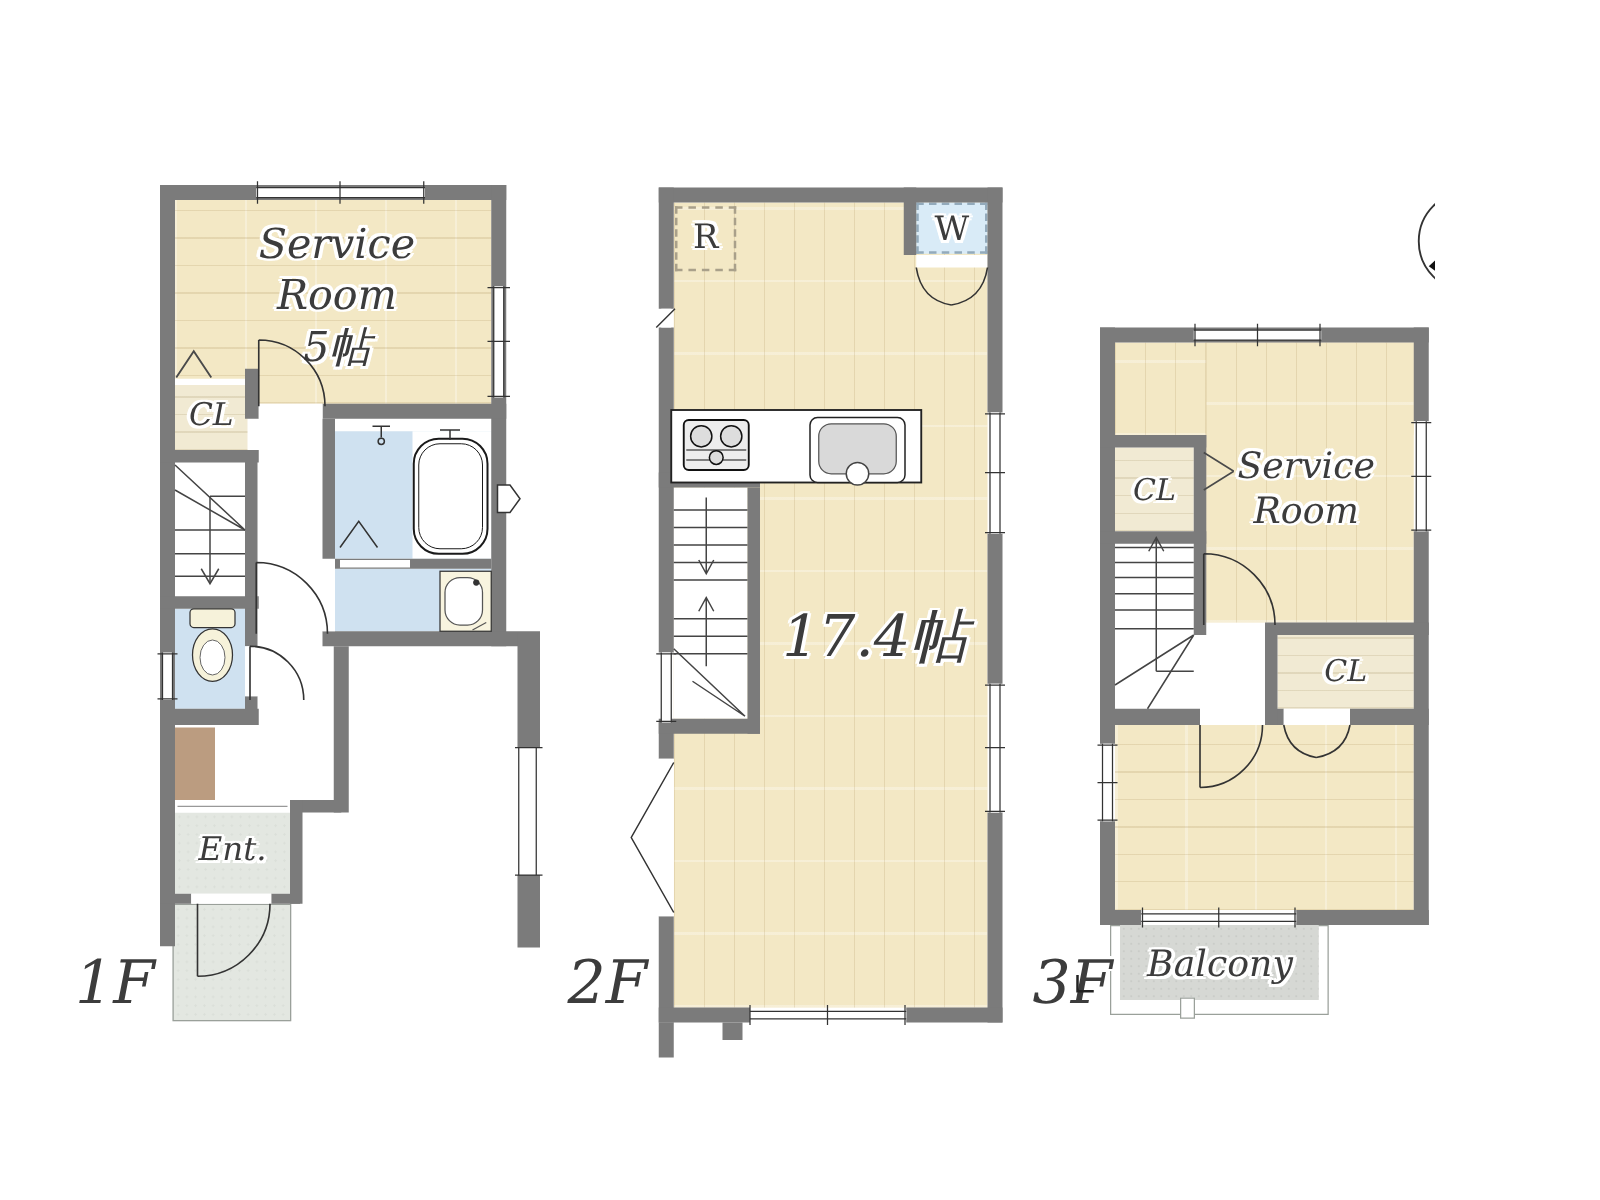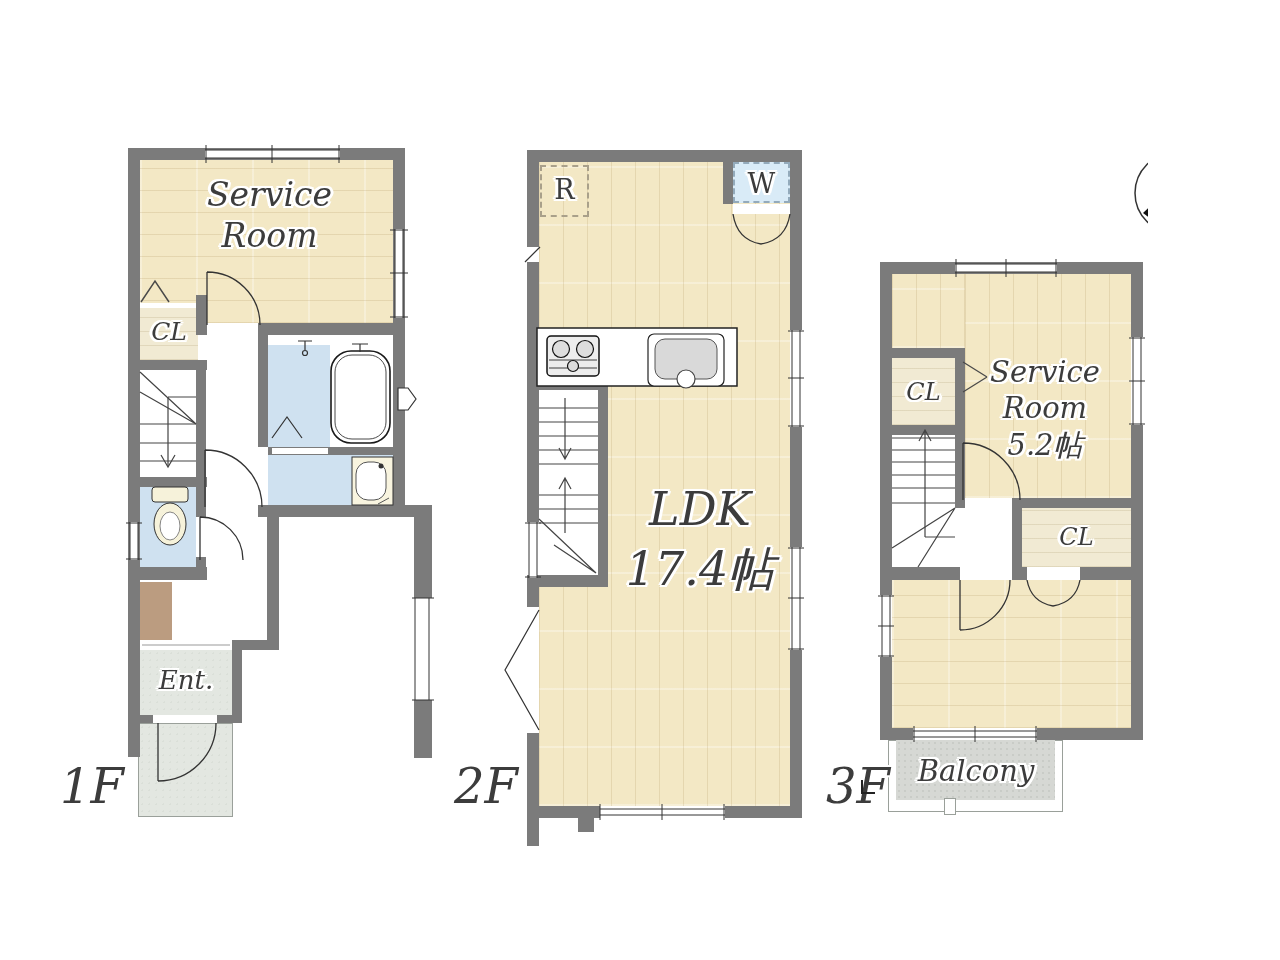--- a/index.html
+++ b/index.html
@@ -75,20 +75,21 @@
     <div class="win" style="left:414px;top:598px;width:18px;height:102px;"></div>
     <div class="win" style="left:207px;top:323px;width:51px;height:12px;"></div>
     <div class="win" style="left:258px;top:450px;width:10px;height:55px;"></div>
     <div class="win" style="left:196px;top:517px;width:10px;height:40px;"></div>
     <div class="win" style="left:140px;top:640px;width:92px;height:10px;"></div>
     <div class="win" style="left:153px;top:715px;width:64px;height:8px;"></div>
 
     <div class="lbl" style="left:152px;top:174px;width:235px;font-size:33px;">
       <div>Service</div>
       <div>Room</div>
+      <div>5帖</div>
     </div>
     <div class="lbl" style="left:140px;top:316px;width:58px;font-size:25px;">CL</div>
     <div class="lbl" style="left:140px;top:664px;width:92px;font-size:26px;">Ent.</div>
     <div class="lbl flabel" style="left:52px;top:756px;width:80px;">1F</div>
   </div>
 
   <div>
     <div class="abs wood-v" style="left:539px;top:162px;width:251px;height:644px;"></div>
     <div class="abs" style="left:539px;top:390px;width:59px;height:185px;background:#fff;"></div>
     <div class="dashed-box" style="left:540px;top:165px;width:49px;height:52px;border:2px dashed #a9a08a;"></div>
@@ -116,21 +117,20 @@
     <div class="win" style="left:529px;top:522px;width:8px;height:56px;"></div>
     <div class="win" style="left:529px;top:247px;width:8px;height:15px;"></div>
     <div class="win" style="left:527px;top:607px;width:12px;height:126px;"></div>
     <div class="win" style="left:792px;top:330px;width:8px;height:97px;"></div>
     <div class="win" style="left:792px;top:547px;width:8px;height:103px;"></div>
     <div class="win" style="left:600px;top:808px;width:125px;height:8px;"></div>
 
     <div class="lbl" style="left:540px;top:173px;width:49px;font-size:27px;font-style:normal;">R</div>
     <div class="lbl" style="left:733px;top:167px;width:57px;font-size:27px;font-style:normal;">W</div>
     <div class="lbl" style="left:555px;top:480px;width:290px;font-size:46px;line-height:1.3;">
-      <div>LDK</div>
       <div>17.4帖</div>
     </div>
     <div class="lbl flabel" style="left:446px;top:756px;width:80px;">2F</div>
   </div>
 
   <div>
     <div class="abs wood-v" style="left:892px;top:274px;width:239px;height:74px;"></div>
     <div class="abs wood-v" style="left:965px;top:274px;width:166px;height:224px;"></div>
     <div class="abs cl-tex" style="left:892px;top:358px;width:63px;height:67px;"></div>
     <div class="abs cl-tex" style="left:1022px;top:508px;width:109px;height:59px;"></div>
@@ -158,21 +158,20 @@
     <div class="win" style="left:955px;top:264px;width:102px;height:8px;"></div>
     <div class="win" style="left:1133px;top:337px;width:8px;height:88px;"></div>
     <div class="win" style="left:882px;top:595px;width:8px;height:62px;"></div>
     <div class="win" style="left:913px;top:730px;width:124px;height:8px;"></div>
     <div class="win" style="left:960px;top:567px;width:52px;height:13px;"></div>
     <div class="win" style="left:1027px;top:567px;width:53px;height:13px;"></div>
 
     <div class="lbl" style="left:950px;top:354px;width:190px;font-size:29px;">
       <div>Service</div>
       <div>Room</div>
-      <div>5.2帖</div>
     </div>
     <div class="lbl" style="left:892px;top:377px;width:63px;font-size:24px;">CL</div>
     <div class="lbl" style="left:1022px;top:522px;width:109px;font-size:24px;">CL</div>
     <div class="lbl" style="left:900px;top:628px;width:225px;font-size:30px;">
     </div>
     <div class="lbl" style="left:892px;top:753px;width:168px;font-size:29px;">Balcony</div>
     <div class="lbl flabel" style="left:818px;top:756px;width:80px;">3F</div>
   </div>
 
   <svg class="overlay" viewBox="0 0 1280 960">

